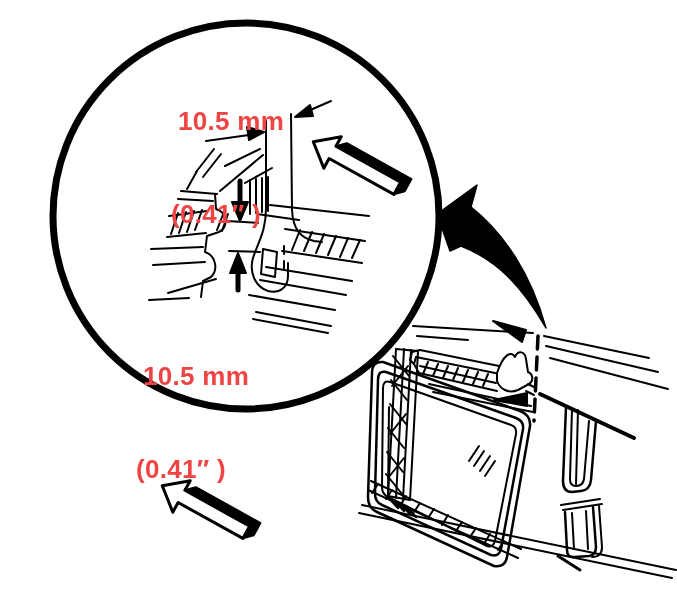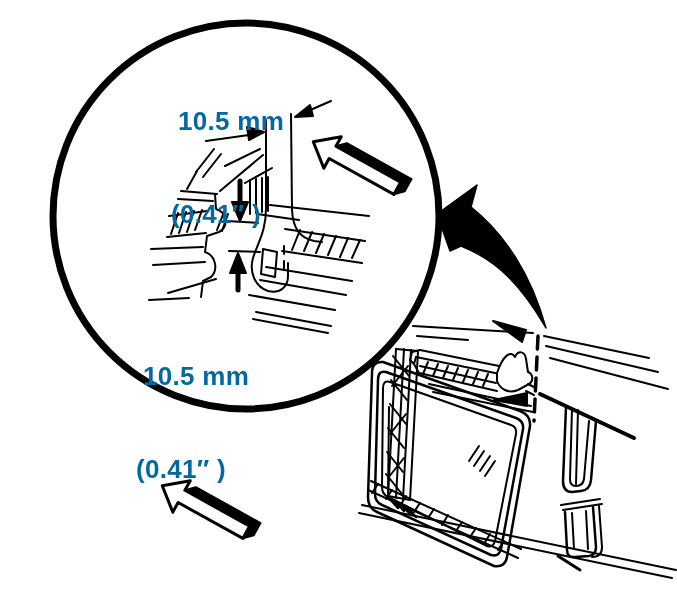--- a/index.html
+++ b/index.html
@@ -6,21 +6,21 @@
   .stage{
     position:relative;
     width:677px;height:610px;
     background:#ffffff;
     overflow:hidden;
     font-family:"Liberation Sans", sans-serif;
   }
   .stage svg{position:absolute;left:0;top:0;}
   .callout{
     position:absolute;
-    color:#0369a1;
+    color:#ef4444;
     font-weight:700;
     font-size:26px;
     line-height:31px;
     letter-spacing:0.3px;
     white-space:pre;
   }
   .callout .l1{display:block;margin-left:7px;}
   .callout .l2{display:block;}
   .callout-top{left:171px;top:44px;}
   .callout-bottom{left:136px;top:299px;}

